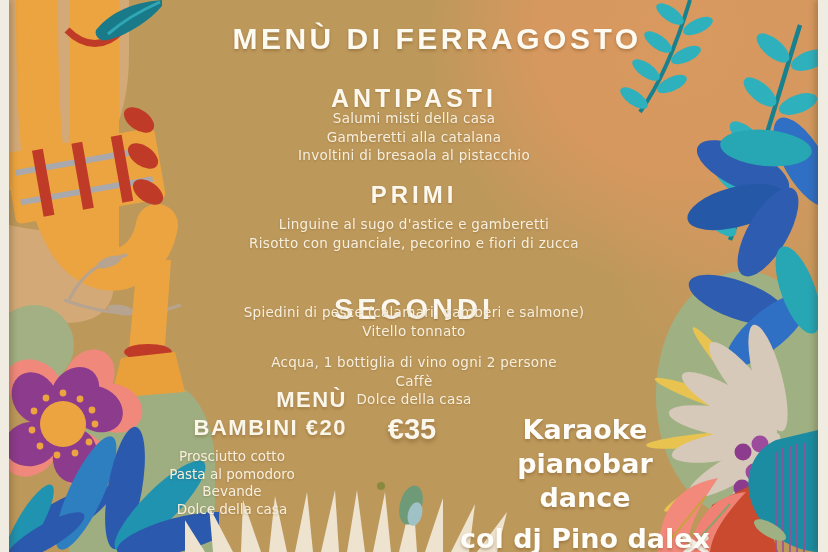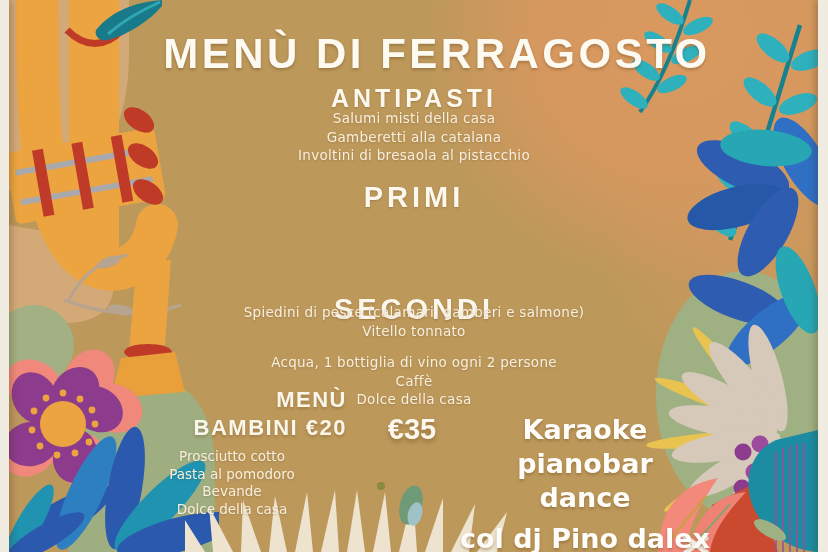--- a/index.html
+++ b/index.html
@@ -15,30 +15,30 @@
   .edge-left{left:0;width:9px;box-shadow:3px 0 6px rgba(60,40,10,.25);}
   .edge-right{right:0;width:10px;box-shadow:-3px 0 6px rgba(60,40,10,.25);}
   .deco{position:absolute;z-index:5;}
   .deco-left{left:9px;top:0;}
   .deco-right{right:10px;top:0;}
   .deco-burst{left:185px;bottom:0;}
   .deco-topleaf{left:92px;top:0;}
   .txt{position:absolute;left:0;right:0;text-align:center;z-index:20;}
   .title{
     top:2px;font-family:"Liberation Sans",sans-serif;font-weight:700;
-    font-size:42px;letter-spacing:3.5px;color:#fdfaf1;
+    font-size:30px;letter-spacing:3.5px;color:#fdfaf1;
     text-shadow:0 2px 3px rgba(96,62,22,.35);
     padding-left:46px;
   }
   .sec-heading{
     font-family:"Liberation Sans",sans-serif;font-weight:700;color:#fcf8ee;
     letter-spacing:4px;text-shadow:0 1px 2px rgba(96,62,22,.3);
   }
   .h-antipasti{top:63px;font-size:25px;}
-  .h-primi{top:171px;font-size:29px;margin-top:10px;}
+  .h-primi{top:171px;font-size:24px;margin-top:10px;}
   .h-secondi{top:269px;font-size:29px;}
   .items{
     color:#f7efdd;font-size:13.5px;line-height:18.5px;letter-spacing:.3px;
     text-shadow:0 1px 2px rgba(96,62,22,.25);
   }
   .items-antipasti{top:109px;}
   .items-primi{top:215px;}
   .items-secondi{top:303px;}
   .items-included{top:353px;}
   .kids{position:absolute;left:117px;top:386px;width:230px;text-align:center;z-index:20;}
@@ -266,20 +266,24 @@
   <h1 class="txt title">MENÙ DI FERRAGOSTO</h1>
 
   <h2 class="txt sec-heading h-antipasti">ANTIPASTI</h2>
   <div class="txt items items-antipasti">
     <div>Salumi misti della casa</div>
     <div>Gamberetti alla catalana</div>
     <div>Involtini di bresaola al pistacchio</div>
   </div>
 
   <h2 class="txt sec-heading h-primi">PRIMI</h2>
+  <div class="txt items items-primi">
+    <div>Linguine al sugo d'astice e gamberetti</div>
+    <div>Risotto con guanciale, pecorino e fiori di zucca</div>
+  </div>
 
   <h2 class="txt sec-heading h-secondi">SECONDI</h2>
   <div class="txt items items-secondi">
     <div>Spiedini di pesce (calamari, gamberi e salmone)</div>
     <div>Vitello tonnato</div>
   </div>
 
   <div class="txt items items-included">
     <div>Acqua, 1 bottiglia di vino ogni 2 persone</div>
     <div>Caffè</div>

